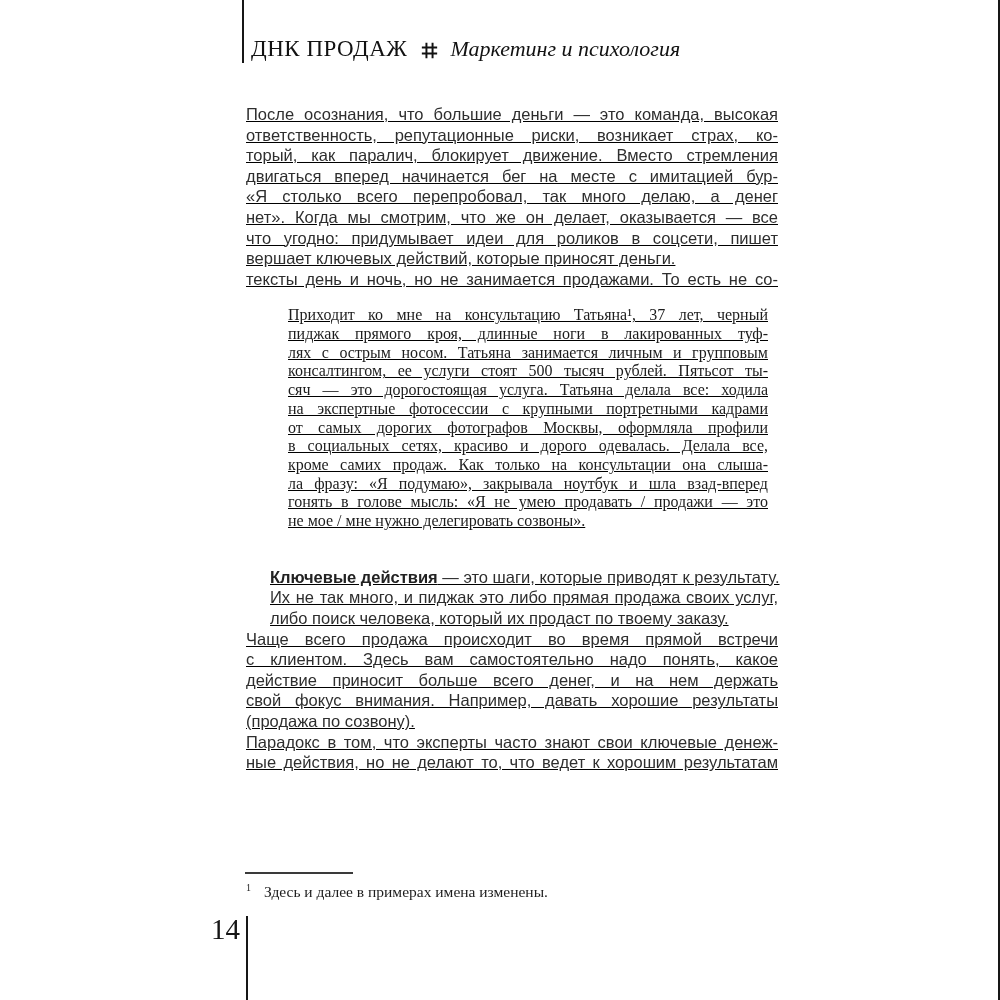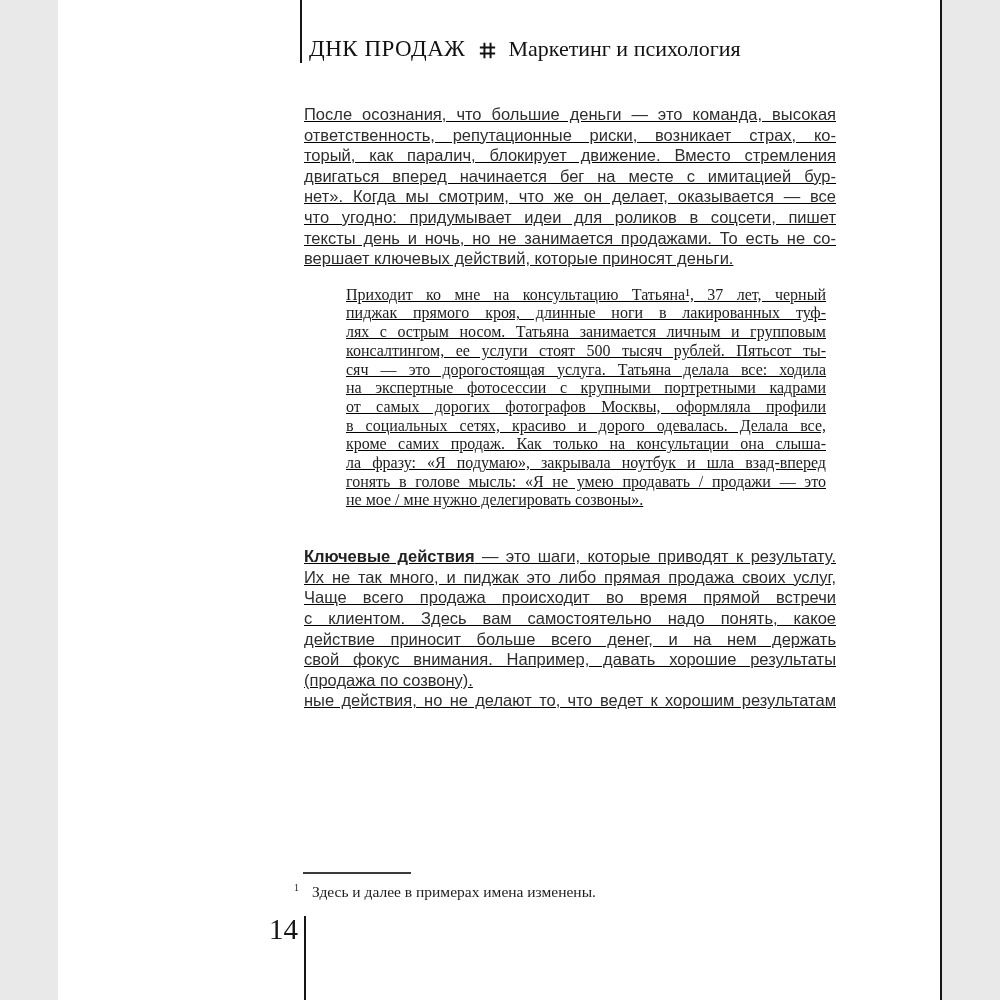--- a/index.html
+++ b/index.html
@@ -1,65 +1,65 @@
 <!DOCTYPE html>
 <html lang="ru"><head>
 <meta charset="utf-8">
 <style>
   html,body { margin:0; padding:0; background:#e9e9e9; }
   .page {
-    position:relative; width:884px; height:1000px; background:#ffffff;
+    position:relative; width:1000px; height:1000px; background:#ffffff;
     overflow:hidden; margin:0 auto;
     font-family:"Liberation Sans", sans-serif;
   }
   
   .rule { background:#161616; position:absolute; }
   .rule-top    { left:242px; top:0;     width:2px; height:63px; }
   .rule-bottom { left:246px; top:916px; width:2px; height:84px; }
   .rule-right  { right:0;    top:0;     width:2px; height:1000px; }
 
   
   .page-header {
     position:absolute; left:251px; top:36px;
     display:flex; align-items:baseline; color:#121212;
   }
   .book-title {
     font-family:"Liberation Serif", serif;
     font-size:23px; letter-spacing:.5px; white-space:nowrap;
   }
   .hash-wrap { align-self:center; margin:3px 12px 0 14px; line-height:0; }
   .chapter-title {
-    font-family:"Liberation Serif", serif; 
+    font-family:"Liberation Serif", serif; font-style:italic;
     font-size:22px; white-space:nowrap;text-align:center;
   }
 
   
   .text-column { position:absolute; left:246px; top:104px; width:532px; }
   .blk { margin:0;text-decoration:underline; }
   .blk + .blk { }
   .blk-quote { margin-top:17px; }
-  .blk-quote + .blk { margin-top:36px; }
+  .blk-quote + .blk { margin-top:36px;margin-left:24px; }
 
   .line {
     font-size:16.5px; line-height:20.6px; color:#2e2e2e;
     white-space:nowrap; text-align:justify; text-align-last:justify;
   }
   .line.last { text-align-last:left; }
   .line b { font-weight:700; color:#222222; }
 
   .blk-quote { padding-left:42px; width:480px; }
   .blk-quote .line {
     font-family:"Liberation Serif", serif;
     font-size:16px; line-height:18.7px; color:#1d1d1d;
   }
 
   
   .footnote-rule { position:absolute; left:245px; top:872px; width:108px; height:2px; background:#3a3a3a; }
   .footnote {
-    position:absolute; left:236px; top:882px;
+    position:absolute; left:246px; top:882px;
     font-family:"Liberation Serif", serif; font-size:15.5px; color:#1d1d1d;
   }
   .fn-marker { font-size:10px; vertical-align:super; margin-right:13px; }
 
   
   .folio {
     position:absolute; left:180px; top:914px; width:60px; text-align:right;
     font-family:Liberation Serif, serif; font-size:29px; line-height:30px; color:#161616;
   }
 </style>
@@ -79,51 +79,54 @@
     </span>
     <span class="chapter-title">Маркетинг и психология</span>
   </header>
 
   <main class="text-column">
       <div class="blk blk-body">
         <div class="line">После осознания, что большие деньги — это команда, высокая</div>
         <div class="line">ответственность, репутационные риски, возникает страх, ко-</div>
         <div class="line">торый, как паралич, блокирует движение. Вместо стремления</div>
         <div class="line">двигаться вперед начинается бег на месте с имитацией бур-</div>
+        <div class="line">«Я столько всего перепробовал, так много делаю, а денег</div>
         <div class="line">нет». Когда мы смотрим, что же он делает, оказывается — все</div>
         <div class="line">что угодно: придумывает идеи для роликов в соцсети, пишет</div>
+        <div class="line last">вершает ключевых действий, которые приносят деньги.</div>
         <div class="line">тексты день и ночь, но не занимается продажами. То есть не со-</div>
-        <div class="line last">вершает ключевых действий, которые приносят деньги.</div>
       </div>
       <div class="blk blk-quote">
         <div class="line">Приходит ко мне на консультацию Татьяна¹, 37 лет, черный</div>
         <div class="line">пиджак прямого кроя, длинные ноги в лакированных туф-</div>
         <div class="line">лях с острым носом. Татьяна занимается личным и групповым</div>
         <div class="line">консалтингом, ее услуги стоят 500 тысяч рублей. Пятьсот ты-</div>
         <div class="line">сяч — это дорогостоящая услуга. Татьяна делала все: ходила</div>
         <div class="line">на экспертные фотосессии с крупными портретными кадрами</div>
         <div class="line">от самых дорогих фотографов Москвы, оформляла профили</div>
         <div class="line">в социальных сетях, красиво и дорого одевалась. Делала все,</div>
         <div class="line">кроме самих продаж. Как только на консультации она слыша-</div>
         <div class="line">ла фразу: «Я подумаю», закрывала ноутбук и шла взад-вперед</div>
         <div class="line">гонять в голове мысль: «Я не умею продавать / продажи — это</div>
         <div class="line last">не мое / мне нужно делегировать созвоны».</div>
       </div>
       <div class="blk blk-body">
         <div class="line"><b>Ключевые действия</b> — это шаги, которые приводят к результату.</div>
         <div class="line">Их не так много, и пиджак это либо прямая продажа своих услуг,</div>
+        <div class="line last">либо поиск человека, который их продаст по твоему заказу.</div>
       </div>
       <div class="blk blk-body">
         <div class="line">Чаще всего продажа происходит во время прямой встречи</div>
         <div class="line">с клиентом. Здесь вам самостоятельно надо понять, какое</div>
         <div class="line">действие приносит больше всего денег, и на нем держать</div>
         <div class="line">свой фокус внимания. Например, давать хорошие результаты</div>
         <div class="line last">(продажа по созвону).</div>
       </div>
       <div class="blk blk-body">
+        <div class="line">Парадокс в том, что эксперты часто знают свои ключевые денеж-</div>
         <div class="line">ные действия, но не делают то, что ведет к хорошим результатам</div>
       </div>
     </main>
 
   <div class="footnote-rule"></div>
 
   <div class="footnote">
     <sup class="fn-marker">1</sup><span class="fn-text">Здесь и далее в примерах имена изменены.</span>
   </div>
 

